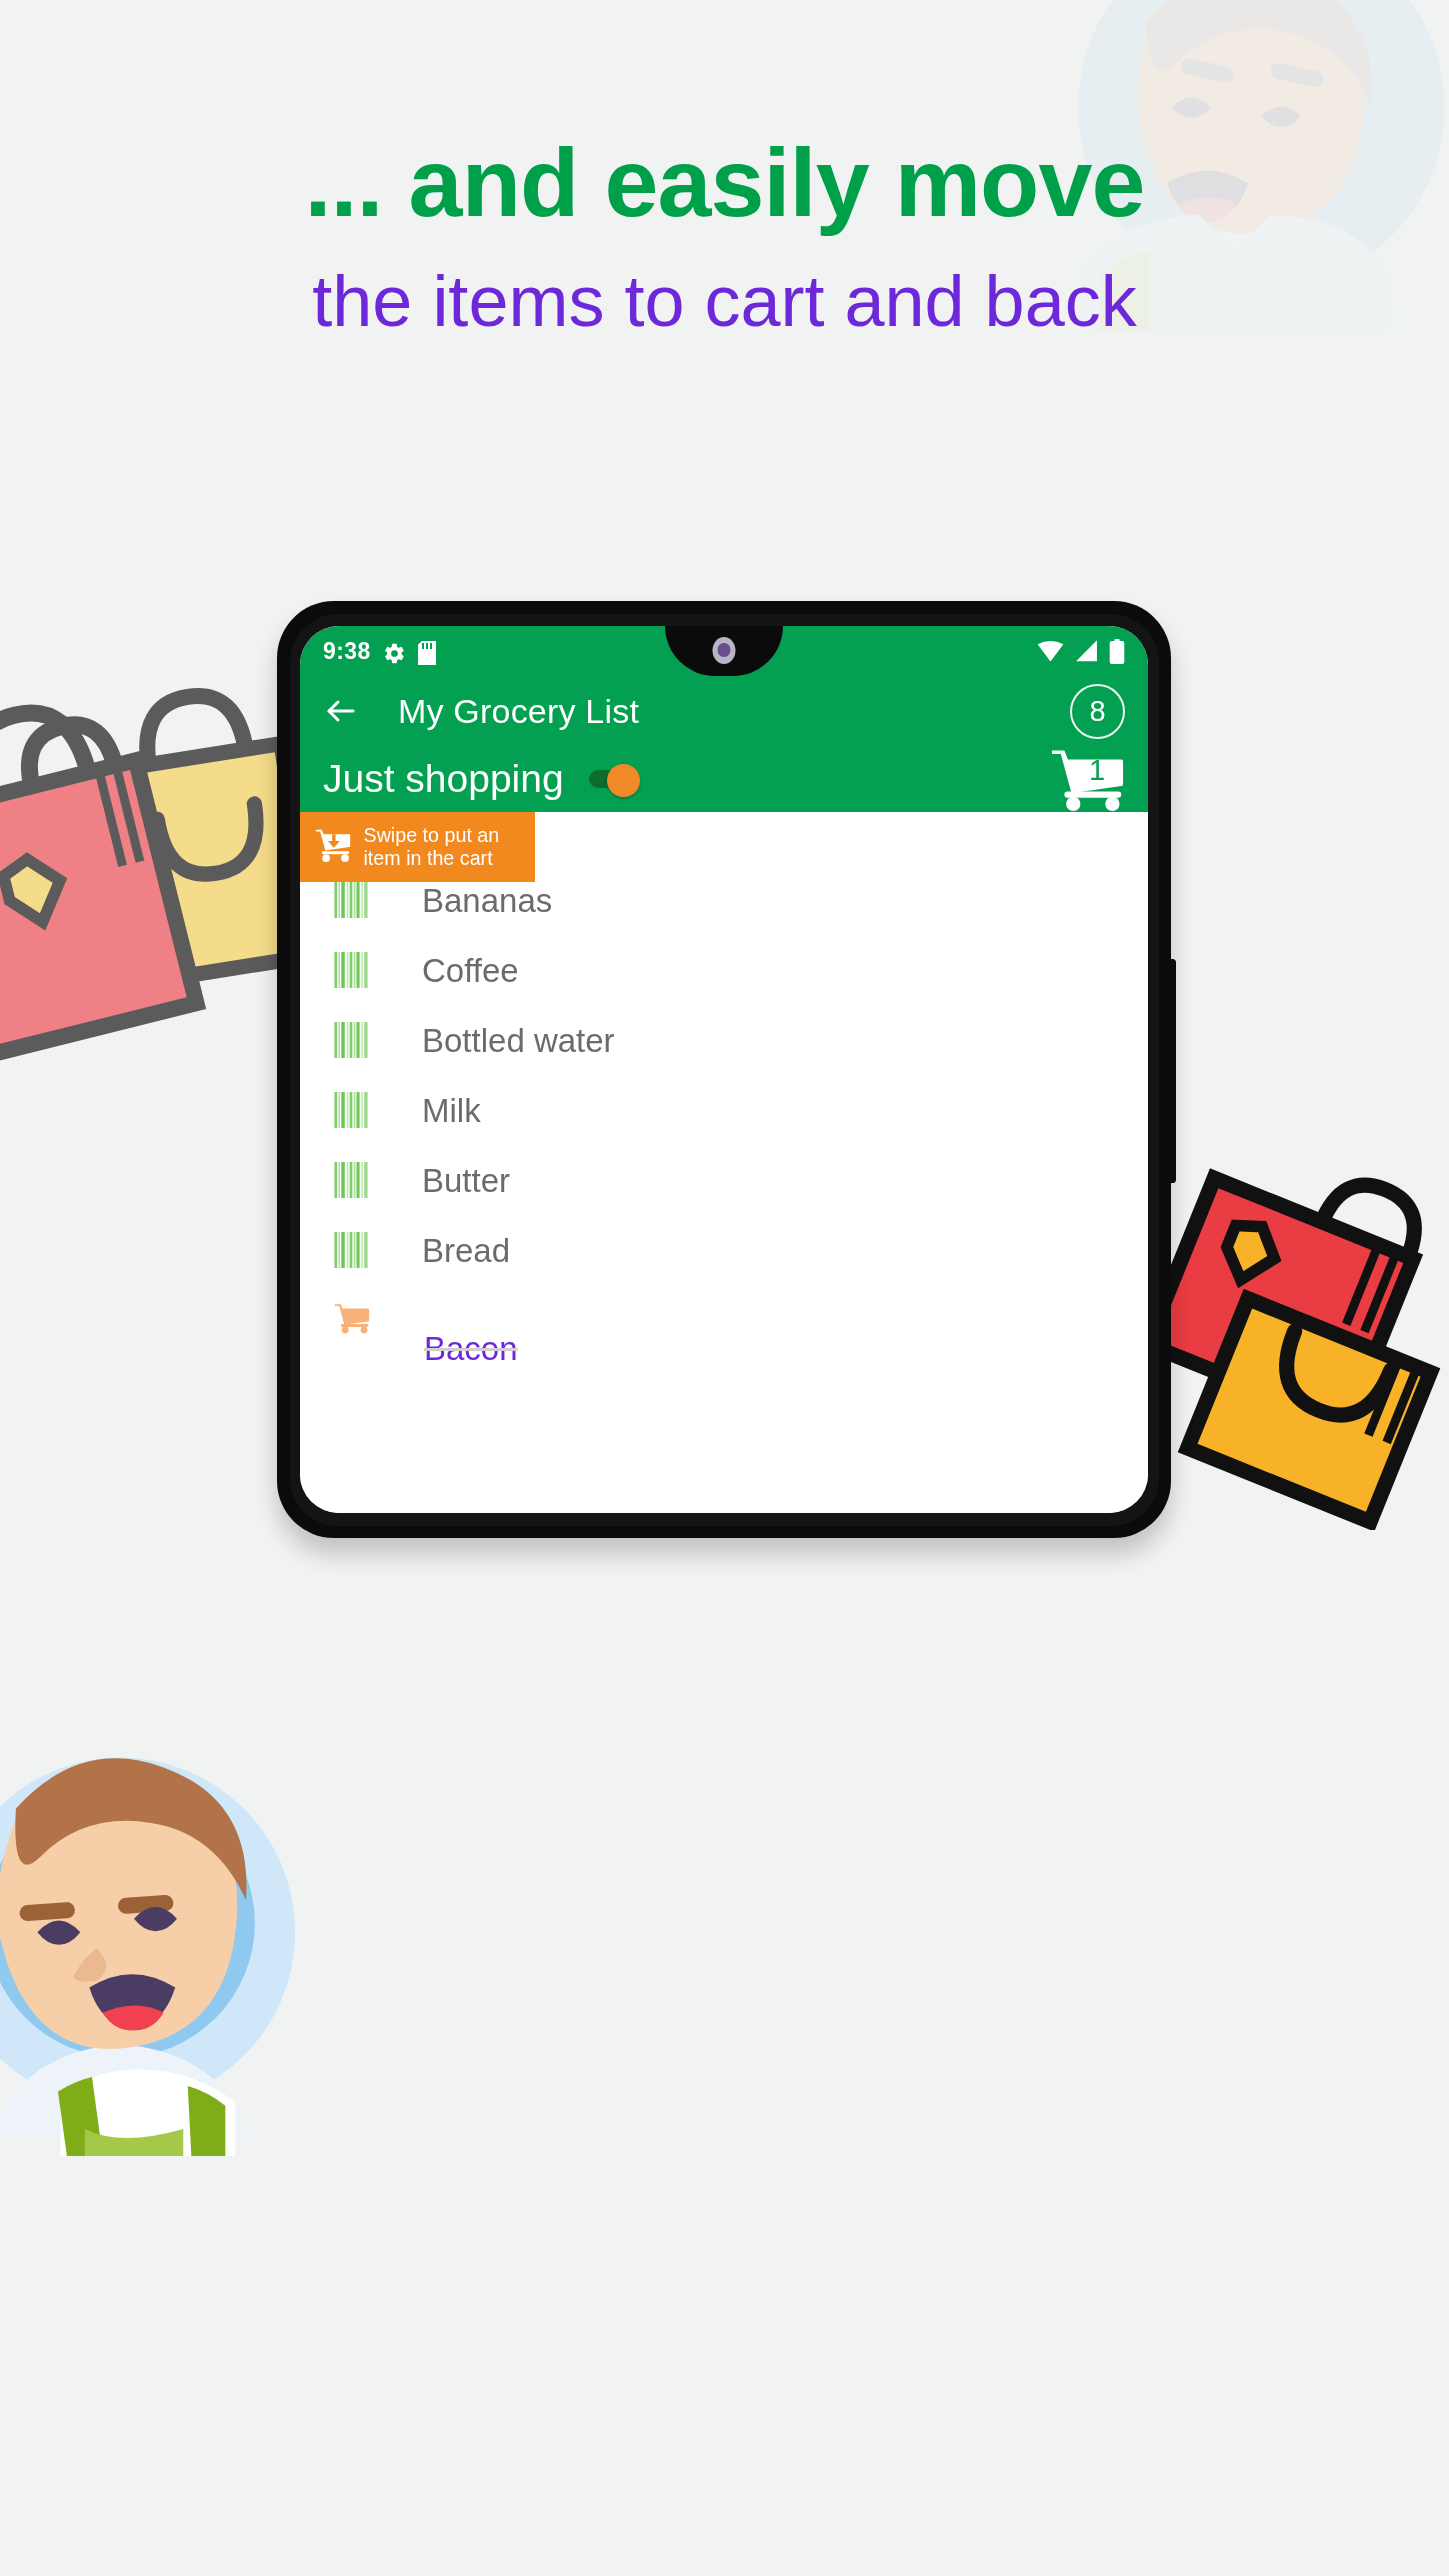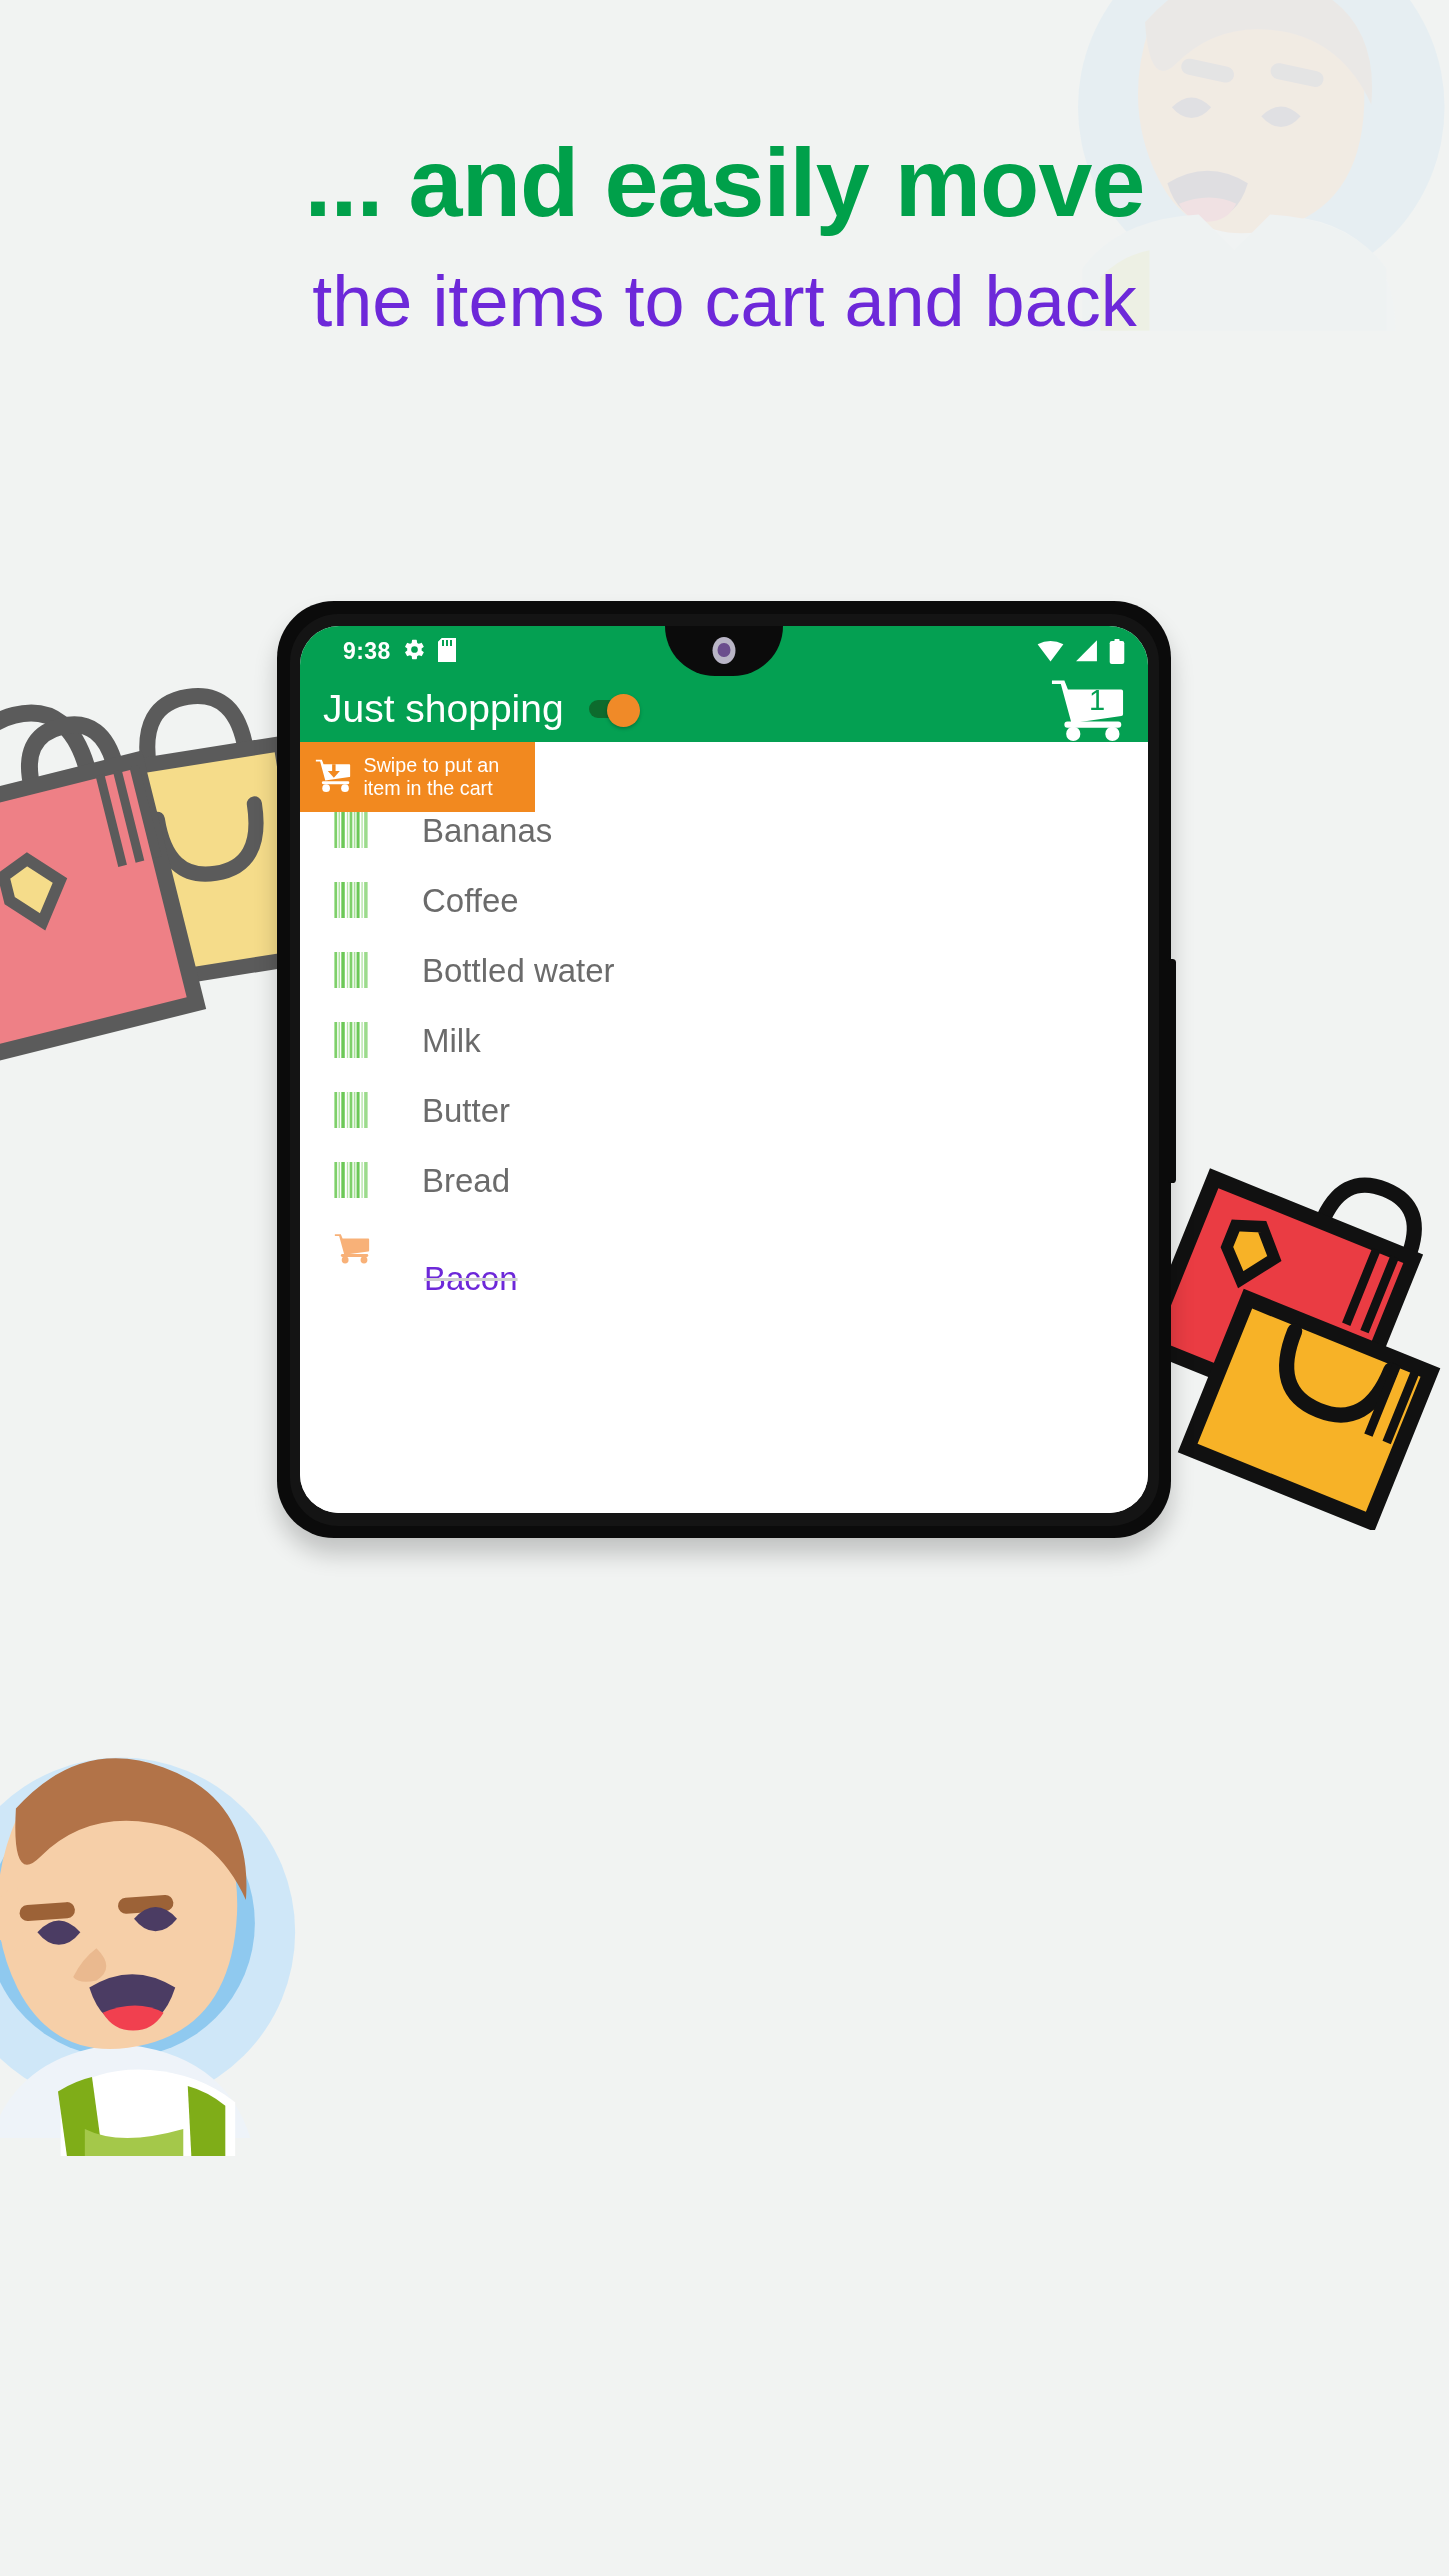--- a/index.html
+++ b/index.html
@@ -111,21 +111,21 @@
   
   .statusbar {
     position:relative;
     height:50px;
     background:#04a052;
     display:flex; align-items:center;
     padding:0 23px;
     color:#fff;
     z-index:30;
   }
-  .sb-left { display:flex; align-items:flex-start; gap:12px;margin-left:20px; }
+  .sb-left { display:flex; align-items:flex-end; gap:12px; }
   .sb-time { font-size:23px; font-weight:bold; letter-spacing:0.4px; }
   .sb-right { margin-left:auto; display:flex; align-items:center; gap:9.8px; }
   .ico-gear { width:23px; height:23px; display:block; }
   .ico-sd   { width:18px; height:24px; display:block; }
   .ico-wifi { width:27px; height:21.5px; display:block; }
   .ico-signal{ width:25px; height:21.5px; display:block; }
   .ico-batt { width:16px; height:25px; display:block; }
 
   
   .appbar {
@@ -344,20 +344,28 @@
           <svg class="ico-signal" viewBox="0 0 24 20" fill="#fff">
             <path d="M22 0 L22 20 L2 20 Z"></path>
           </svg>
           <svg class="ico-batt" viewBox="0 0 14 24" fill="#fff">
             <rect x="4.5" y="0" width="5" height="2.5" rx="1"></rect>
             <rect x="0" y="2" width="14" height="22" rx="2"></rect>
           </svg>
         </div>
       </div>
 
+      <div class="appbar">
+        <svg class="back-arrow" viewBox="0 0 24 24" fill="none" stroke="#fff" stroke-width="2" stroke-linecap="round" stroke-linejoin="round">
+          <line x1="20" y1="12" x2="4" y2="12"></line>
+          <polyline points="10,6 4,12 10,18"></polyline>
+        </svg>
+        <span class="appbar-title">My Grocery List</span>
+        <span class="count-badge">8</span>
+      </div>
 
       <div class="toolrow">
         <span class="toolrow-label">Just shopping</span>
         <span class="switch">
           <span class="switch-track"></span>
           <span class="switch-knob"></span>
         </span>
         <span class="cart-top">
           <svg viewBox="0 0 42 36" fill="#fff">
             <path d="M1 2 h7 l2 5 h30 a1 1 0 0 1 1 1 v13 a1 1 0 0 1 -1 1 l-28 4 l-6 -22 h-5 z"></path>

